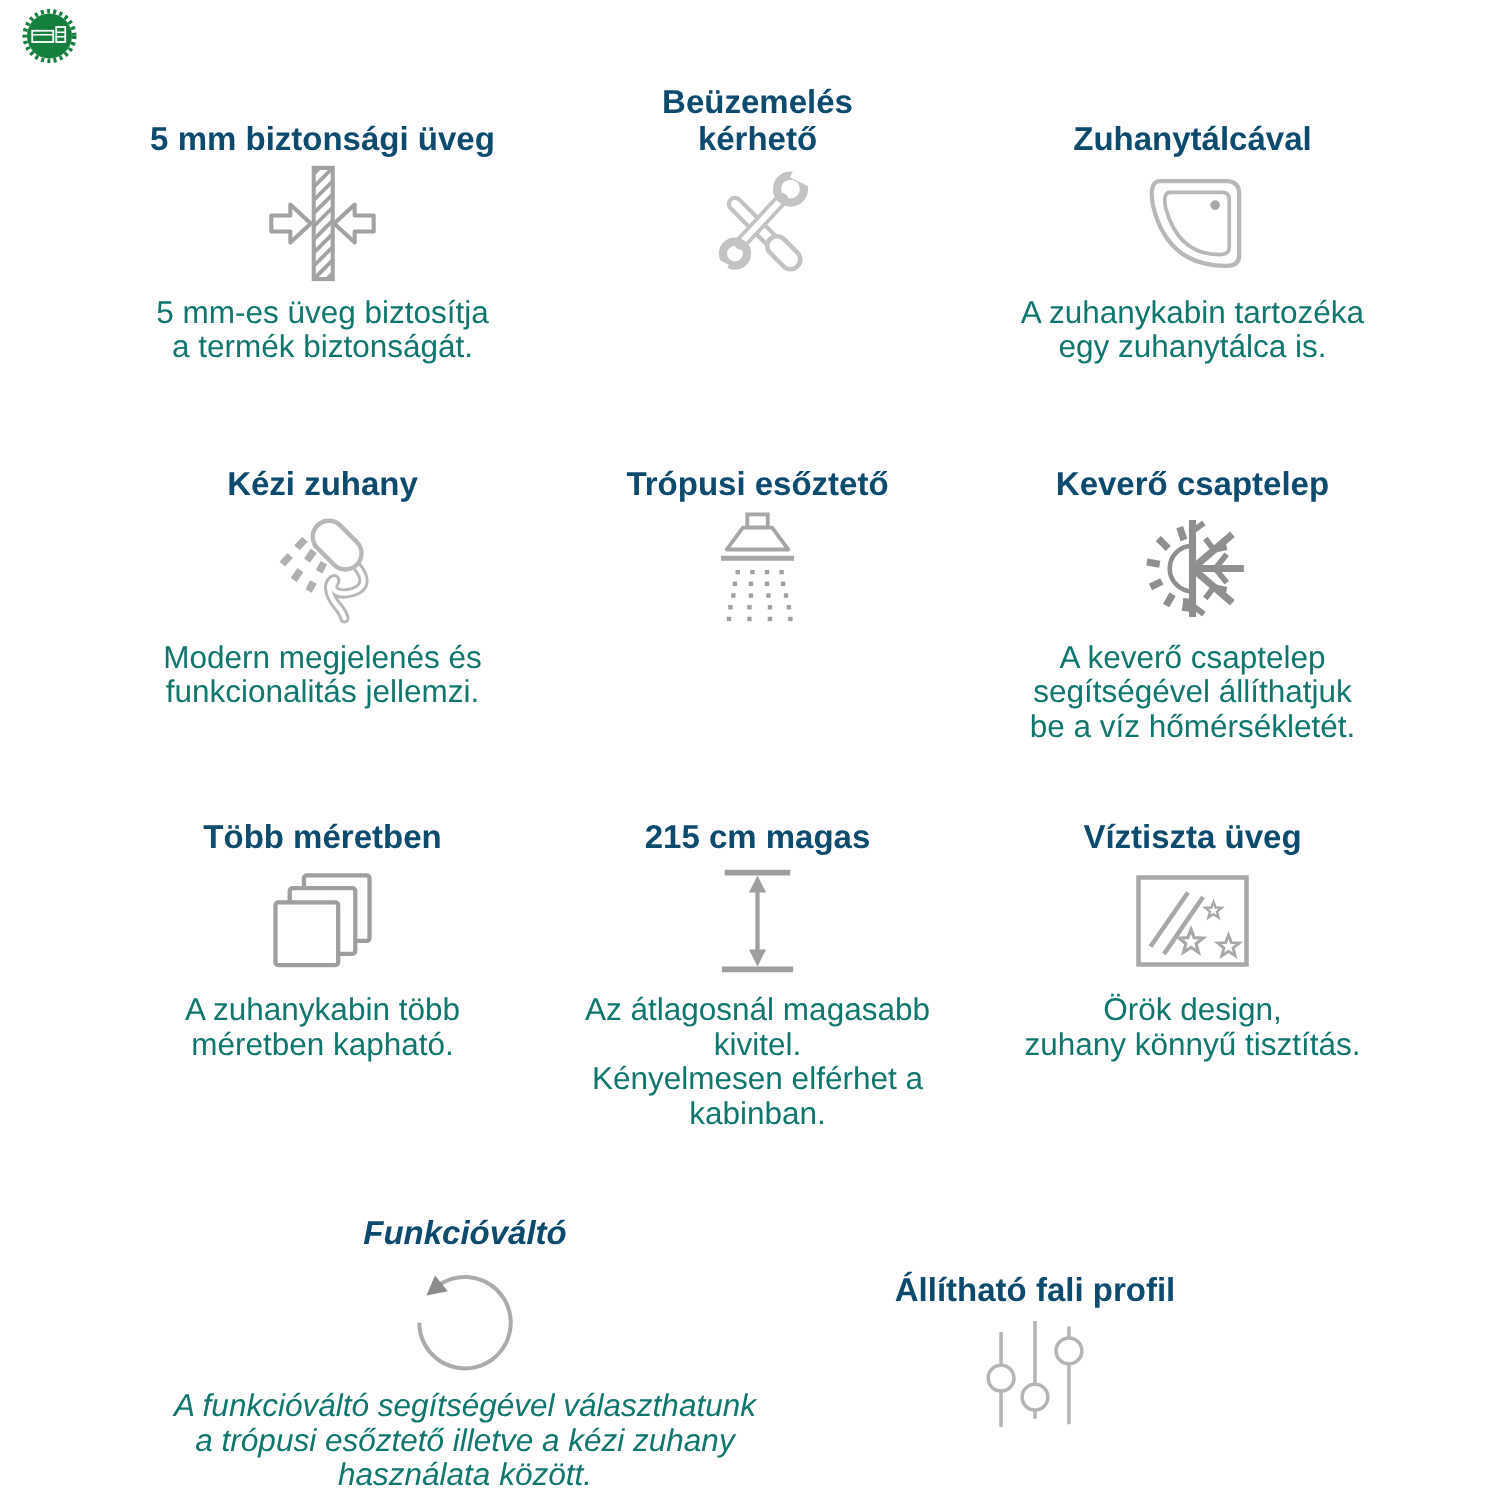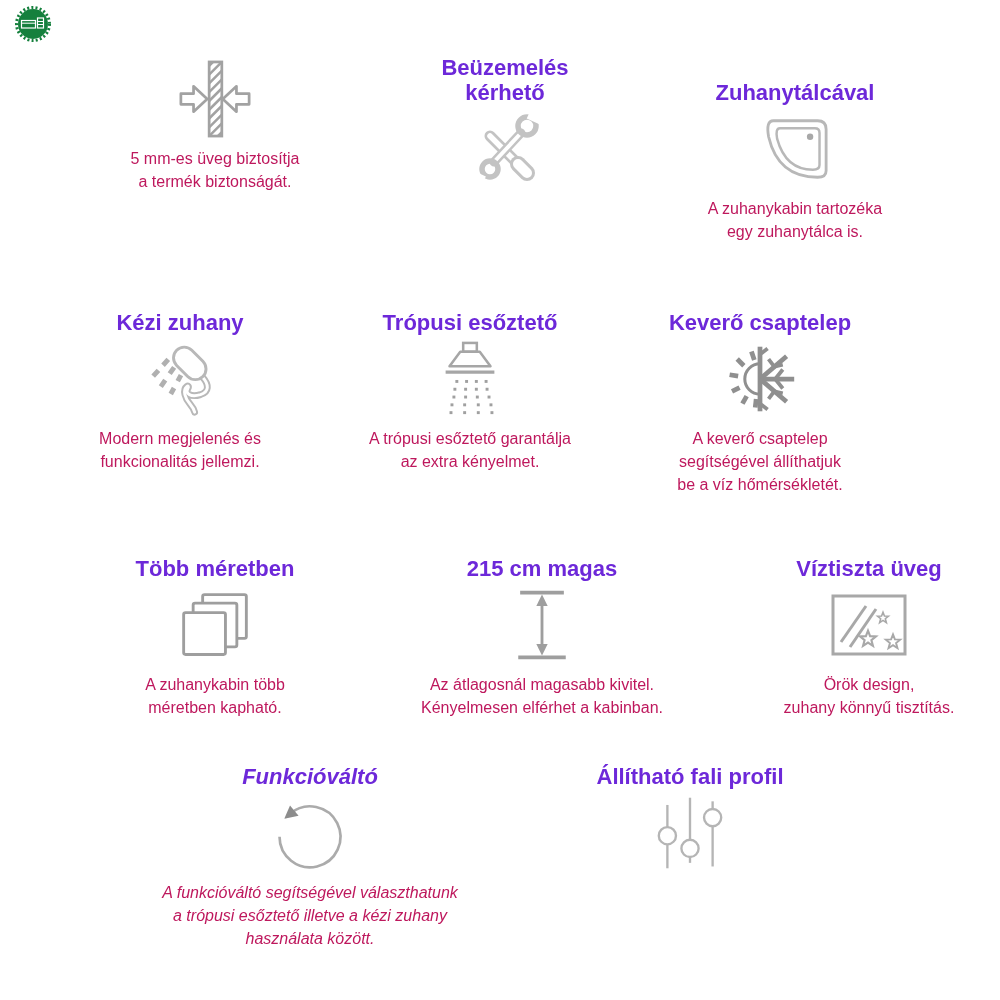--- a/index.html
+++ b/index.html
@@ -5,34 +5,34 @@
   html,body{margin:0;padding:0;}
   body{
     width:1000px;height:1000px;overflow:hidden;background:#ffffff;
     font-family:"Liberation Sans","DejaVu Sans",sans-serif;
     -webkit-font-smoothing:antialiased;
   }
   .page{position:relative;width:1000px;height:1000px;}
   .logo{position:absolute;top:4px;left:13px;width:40px;height:40px;}
   .grid-row{display:grid;grid-template-columns:290px 290px 290px;padding-left:70px;}
   .row1{padding-top:55px;margin-bottom:42px;}
-  .row2{margin-bottom:35px;padding-left:35px;}
-  .row3{margin-bottom:20px;gap:37px;}
+  .row2{margin-bottom:24px;}
+  .row3{margin-bottom:30px;}
   .bottom-row{display:flex;margin-left:100px;}
   .cell{display:flex;flex-direction:column;align-items:center;text-align:center;}
   .cell-wide{width:420px;font-style:italic;}
-  .cell-narrow{width:340px;}
+  .cell-narrow{width:340px;justify-content:center;}
   .title{
     margin:0;font-size:22px;font-weight:bold;line-height:25px;height:50px;
     display:flex;align-items:flex-end;justify-content:center;
-    white-space:pre-line;color:#6d28d9;letter-spacing:0;
+    white-space:pre-line;color:#0c4a6e;letter-spacing:0;
   }
   .icon-box{height:84px;display:flex;align-items:center;justify-content:center;margin-top:2px;}
   .desc{
-    margin:6px 0 0;font-size:16px;line-height:23px;white-space:pre-line;color:#be185d;
+    margin:6px 0 0;font-size:21px;line-height:23px;white-space:pre-line;color:#0f766e;
   }
 </style>
 </head>
 <body>
 
 <div class="page">
 
   <div class="logo">
     <svg width="40" height="40" viewBox="0 0 40 40">
       <circle cx="20" cy="20" r="16.5" fill="none" stroke="#15803d" stroke-width="3" stroke-dasharray="2 2.2"></circle>
@@ -41,20 +41,21 @@
       <line x1="8.5" y1="19.2" x2="22.5" y2="19.2" stroke="#ffffff" stroke-width="1"></line>
       <rect x="24.5" y="14" width="6" height="10" fill="none" stroke="#ffffff" stroke-width="1.2"></rect>
       <line x1="24.5" y1="17.5" x2="30.5" y2="17.5" stroke="#ffffff" stroke-width="1"></line>
       <line x1="24.5" y1="20.5" x2="30.5" y2="20.5" stroke="#ffffff" stroke-width="1"></line>
     </svg>
   </div>
 
   <div class="grid-row row1">
 
     <div class="cell">
+      <h3 class="title">5 mm biztonsági üveg</h3>
       <div class="icon-box">
         <svg width="78" height="78" viewBox="0 0 80 80">
           <defs>
               <clipPath id="cpb">
                 <rect x="34" y="2" width="13" height="76"></rect>
               </clipPath>
             </defs>
           <g clip-path="url(#cpb)" stroke="#a2a2a2" stroke-width="2.6">
             <line x1="28" y1="12" x2="54" y2="-14"></line>
               <line x1="28" y1="21" x2="54" y2="-5"></line>
@@ -153,22 +154,20 @@
               <rect x="33" y="65" width="3" height="3"></rect>
               <rect x="47" y="65" width="3" height="3"></rect>
               <rect x="60" y="65" width="3" height="3"></rect>
             <rect x="19" y="73" width="3" height="3"></rect>
               <rect x="33" y="73" width="3" height="3"></rect>
               <rect x="47" y="73" width="3" height="3"></rect>
               <rect x="61" y="73" width="3" height="3"></rect>
           </g>
         </svg>
       </div>
-      <p class="desc">A trópusi esőztető garantálja
-az extra kényelmet.</p>
     </div>
 
     <div class="cell">
       <h3 class="title">Keverő csaptelep</h3>
       <div class="icon-box">
         <svg width="80" height="76" viewBox="0 0 84 80">
           <g stroke="#8f8f8f">
             <line x1="42" y1="6" x2="42" y2="74" stroke-width="5"></line>
             <path d="M42,24 A16,16 0 0 0 42,56" fill="none" stroke-width="3.2"></path>
             <g stroke-width="5">

